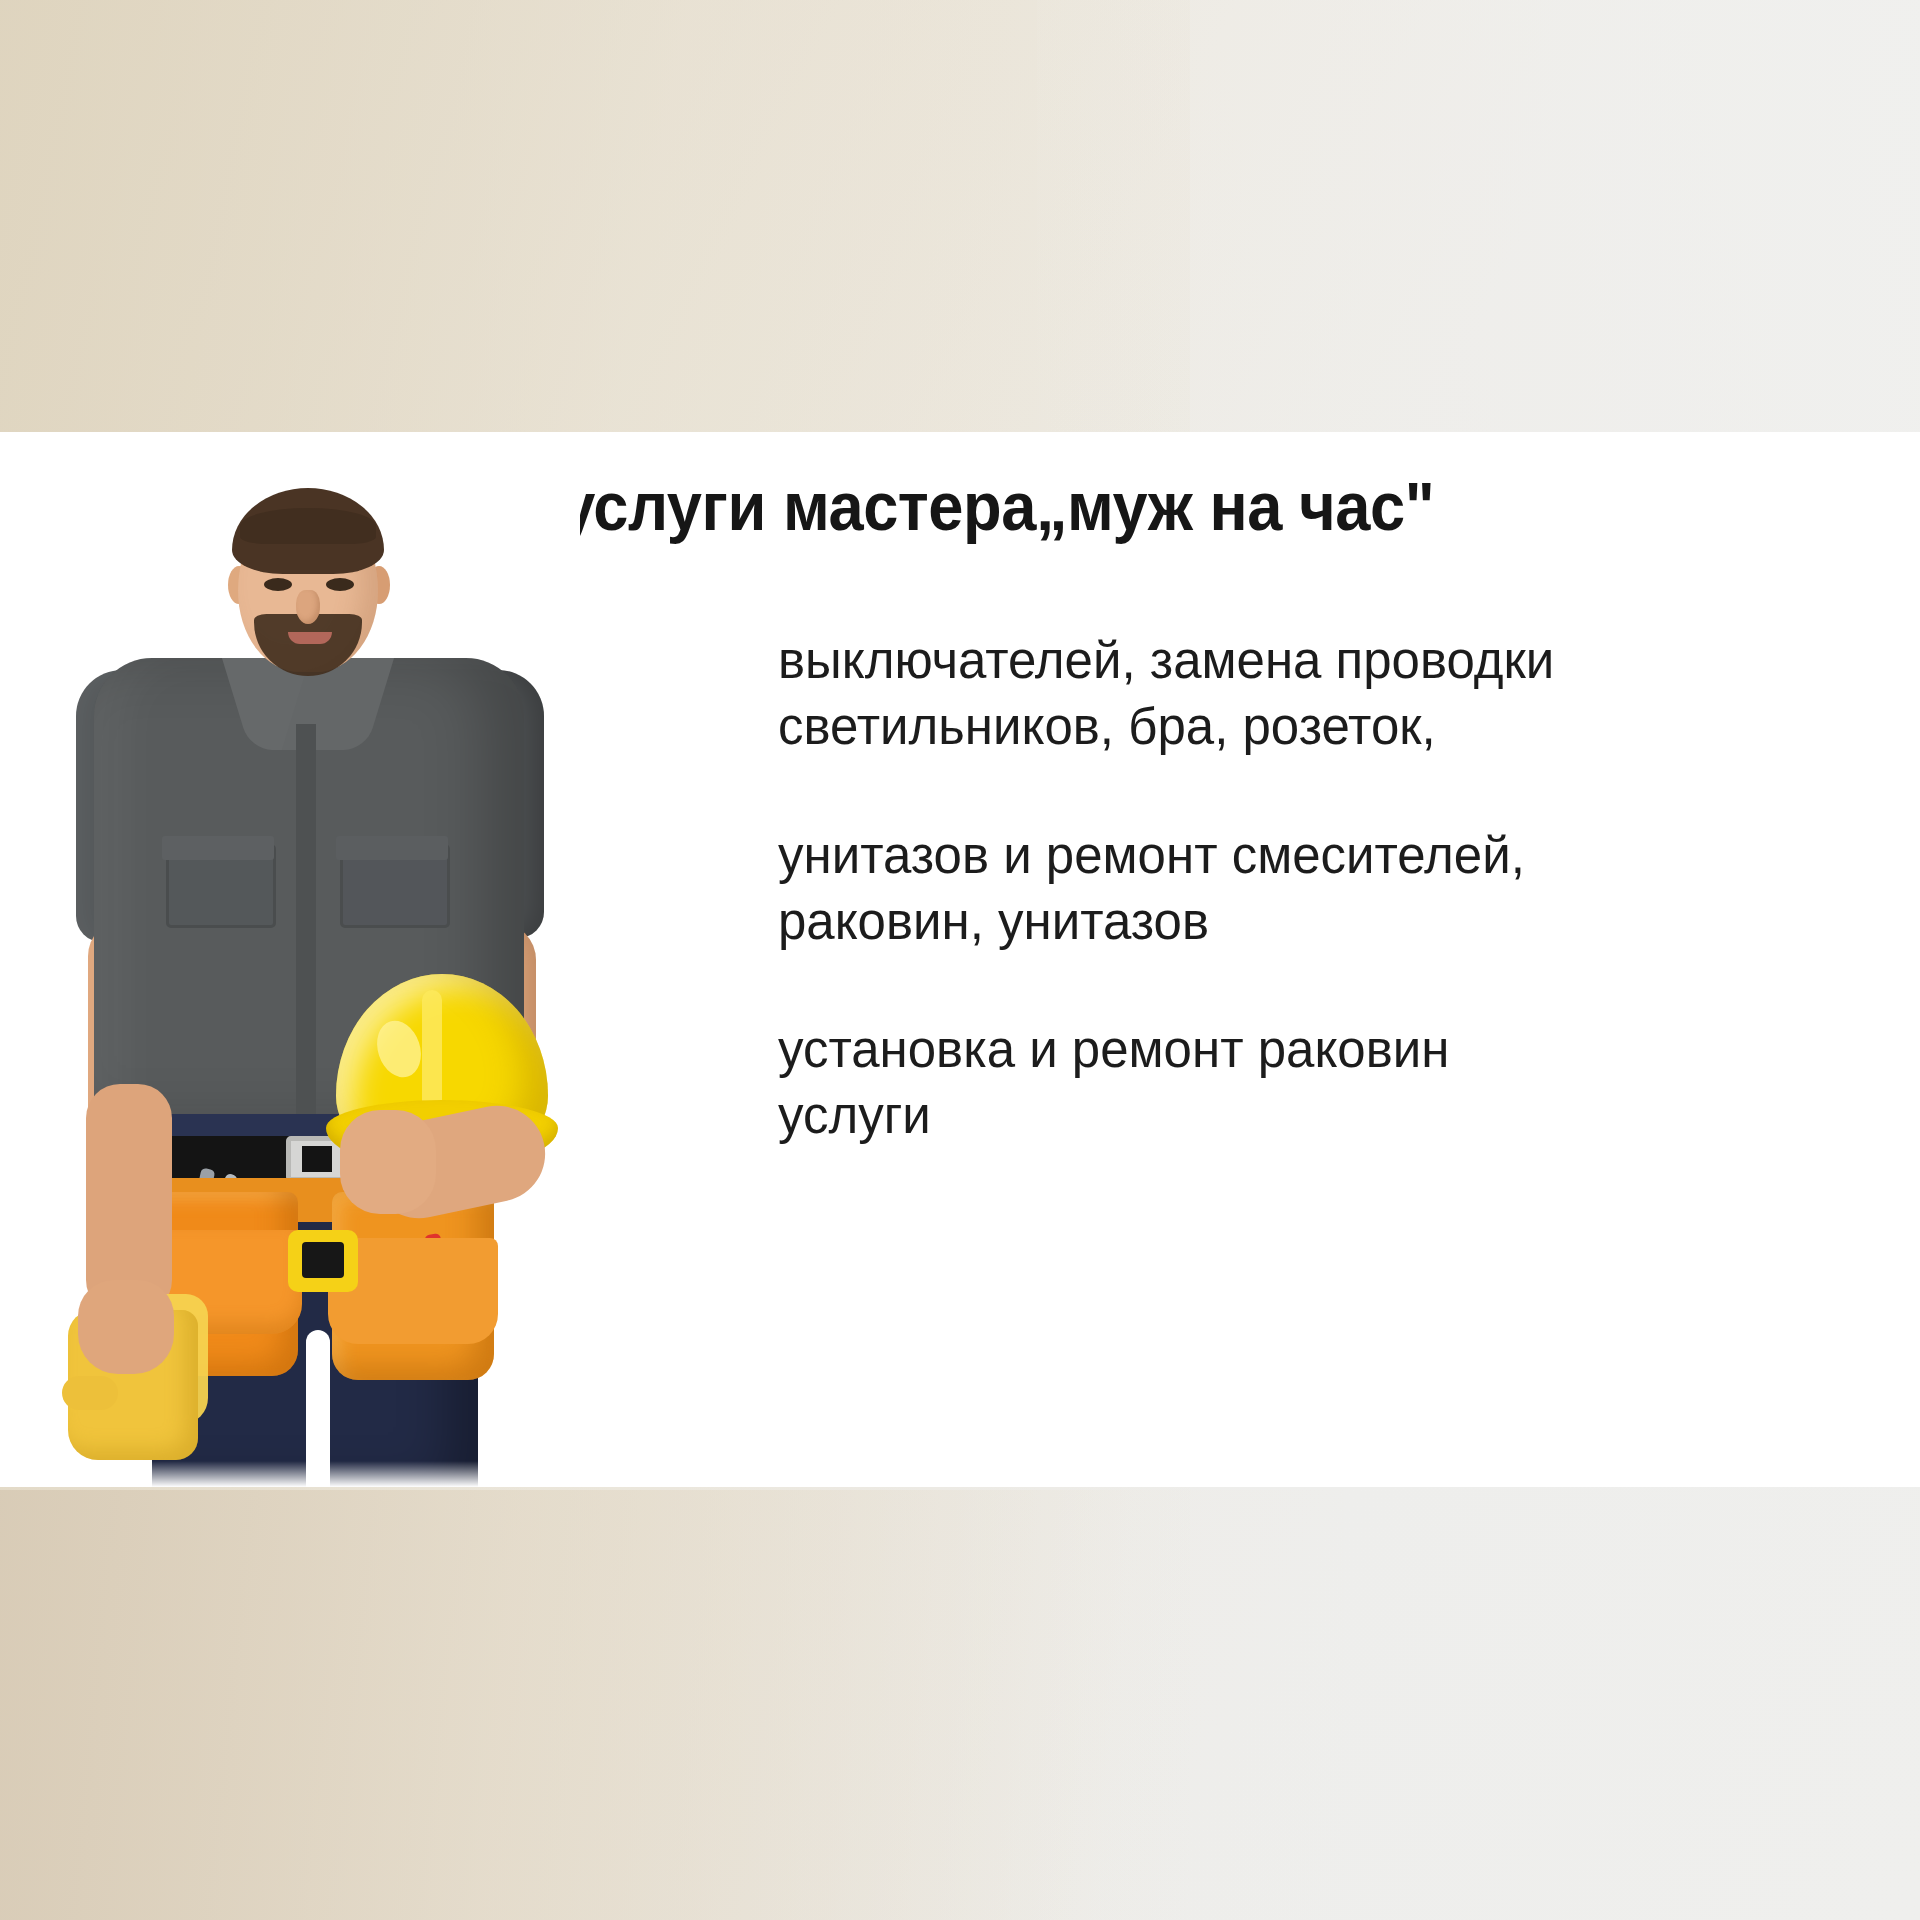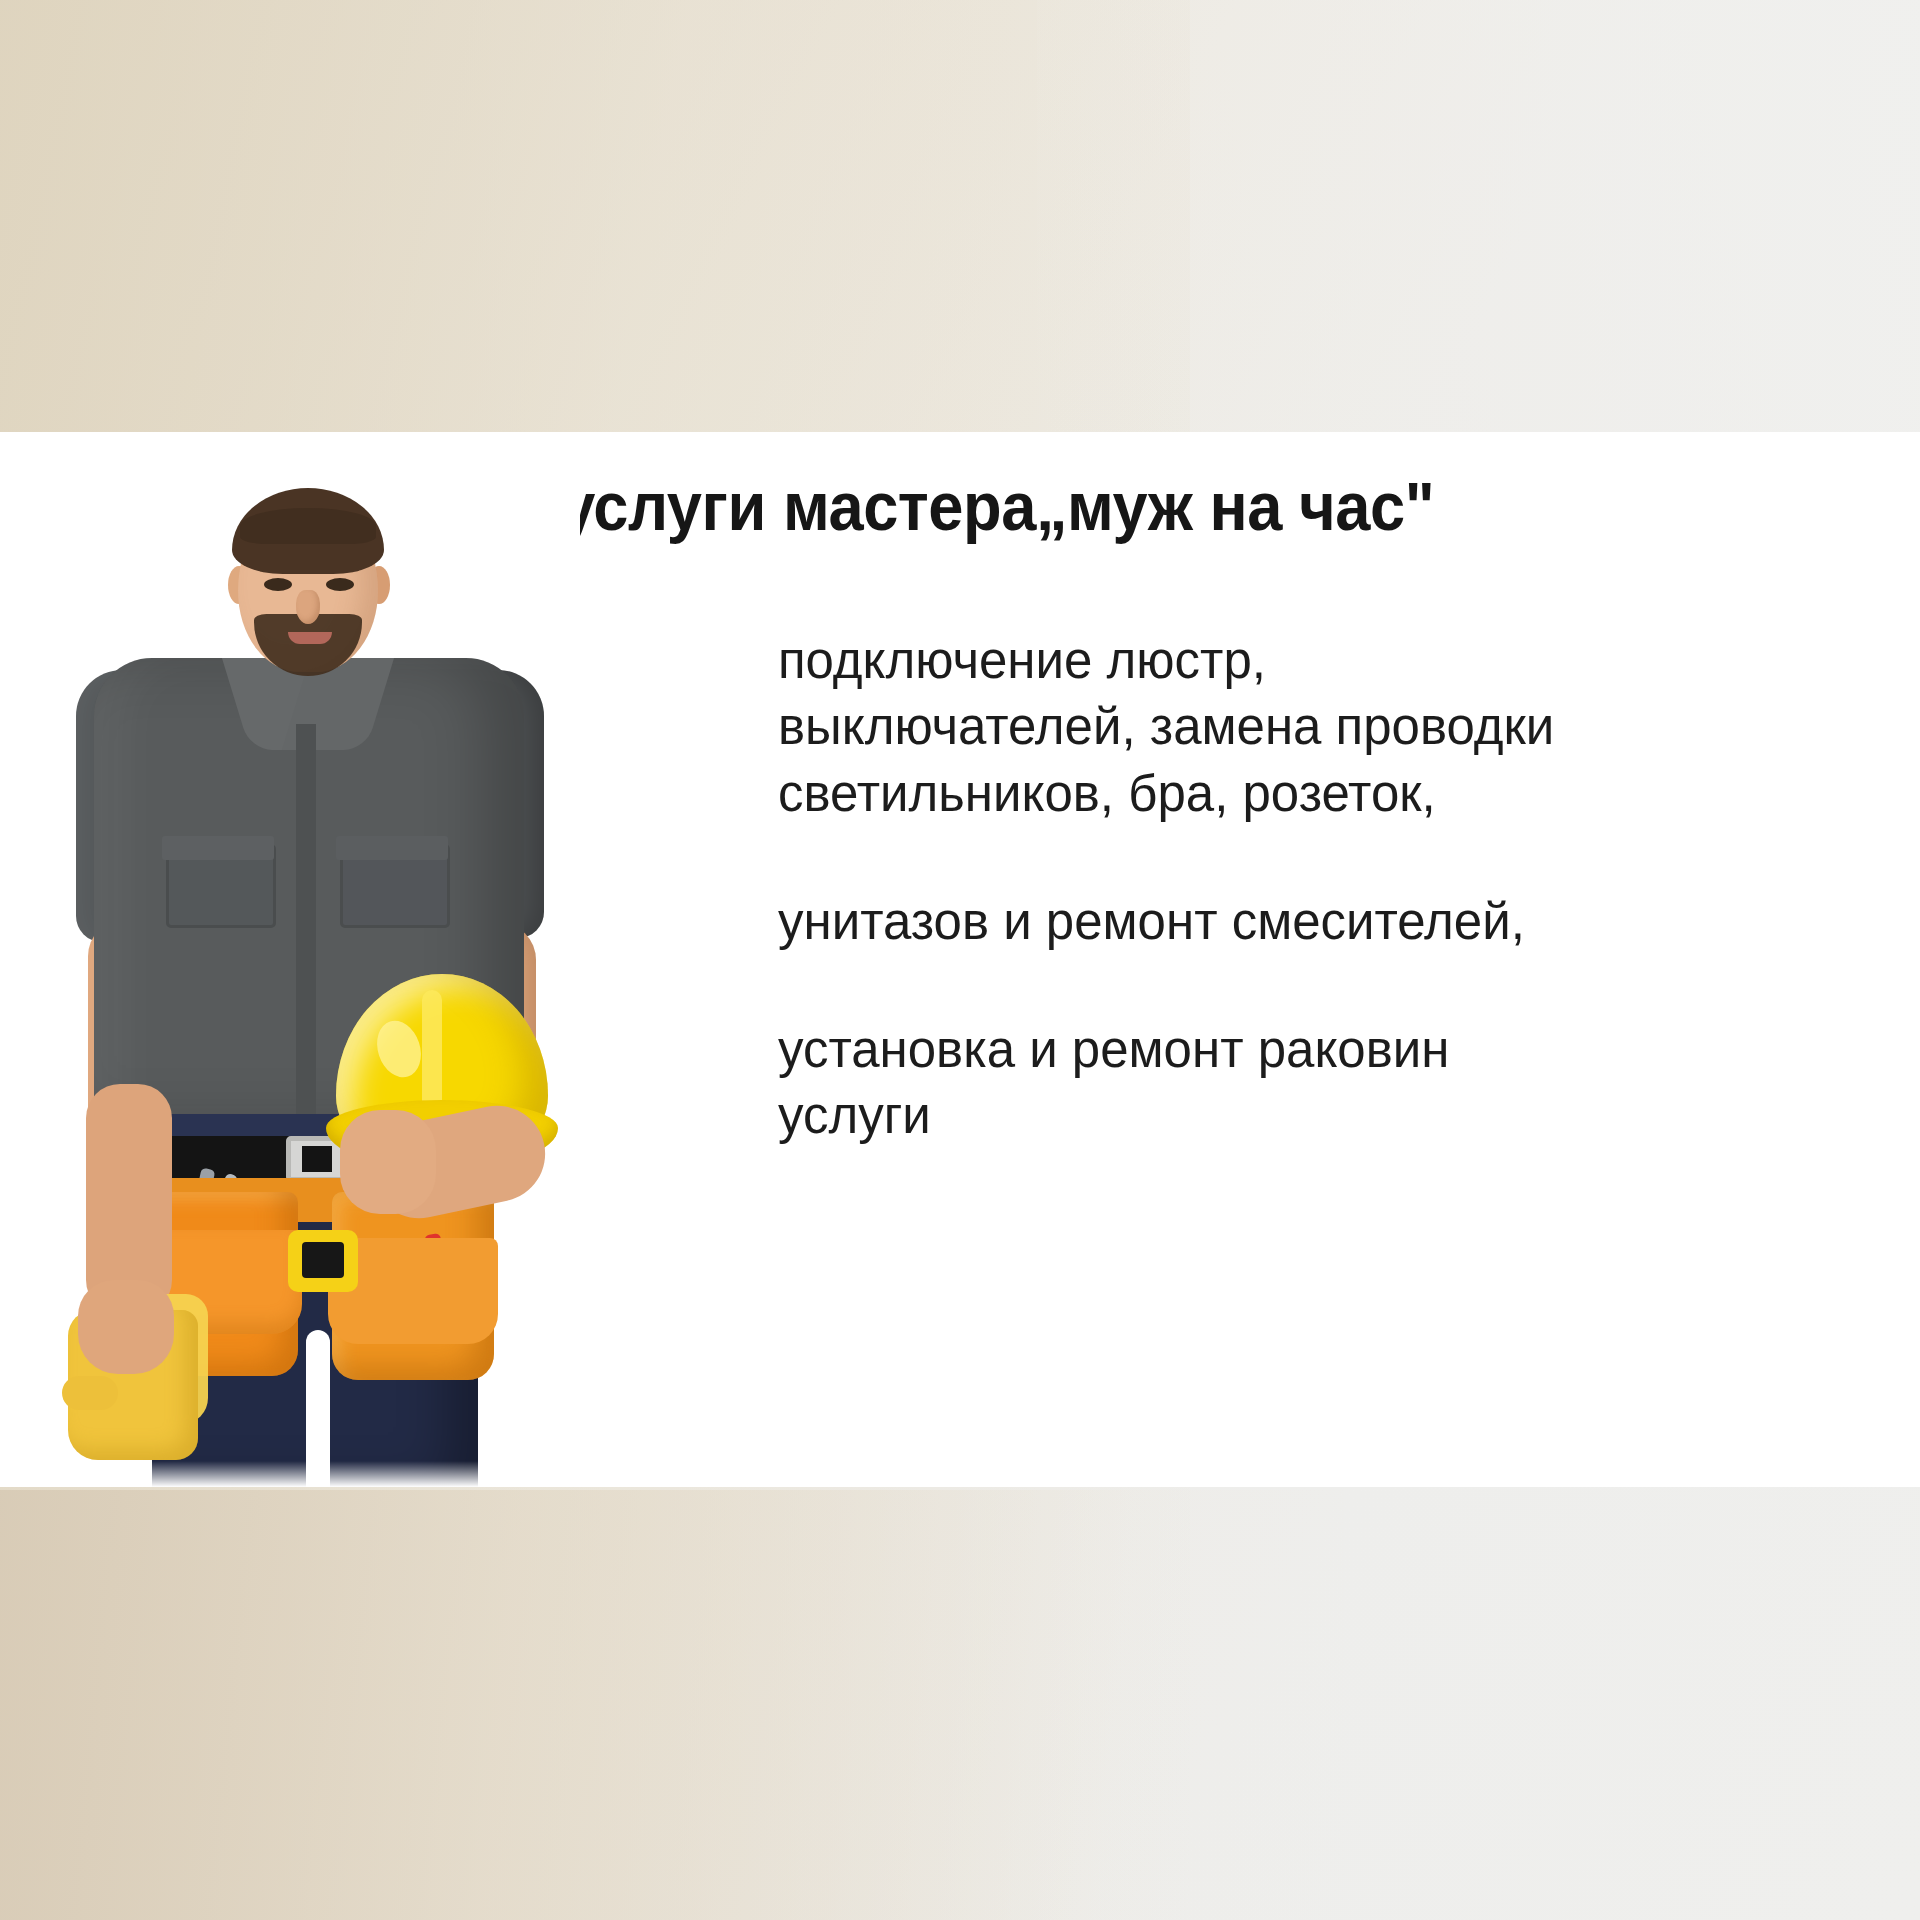--- a/index.html
+++ b/index.html
@@ -252,27 +252,27 @@
       <div class="glove"></div>
       <div class="glove-finger"></div>
       <div class="hand-l"></div>
 
       <div class="photo-fade"></div>
     </div>
 
     <div id="copy">
 
       <div class="para">
-        <span class="ln">подключение люстр,</span>
         <span class="ln">выключателей, замена проводки</span>
         <span class="ln">светильников, бра, розеток,</span>
       </div>
 
       <div class="para">
         <span class="ln">унитазов и ремонт смесителей,</span>
+        <span class="ln">раковин, унитазов</span>
       </div>
 
       <div class="para">
         <span class="ln">установка и ремонт раковин</span>
         <span class="ln">услуги</span>
       </div>
 
     </div>
 
   </div>

